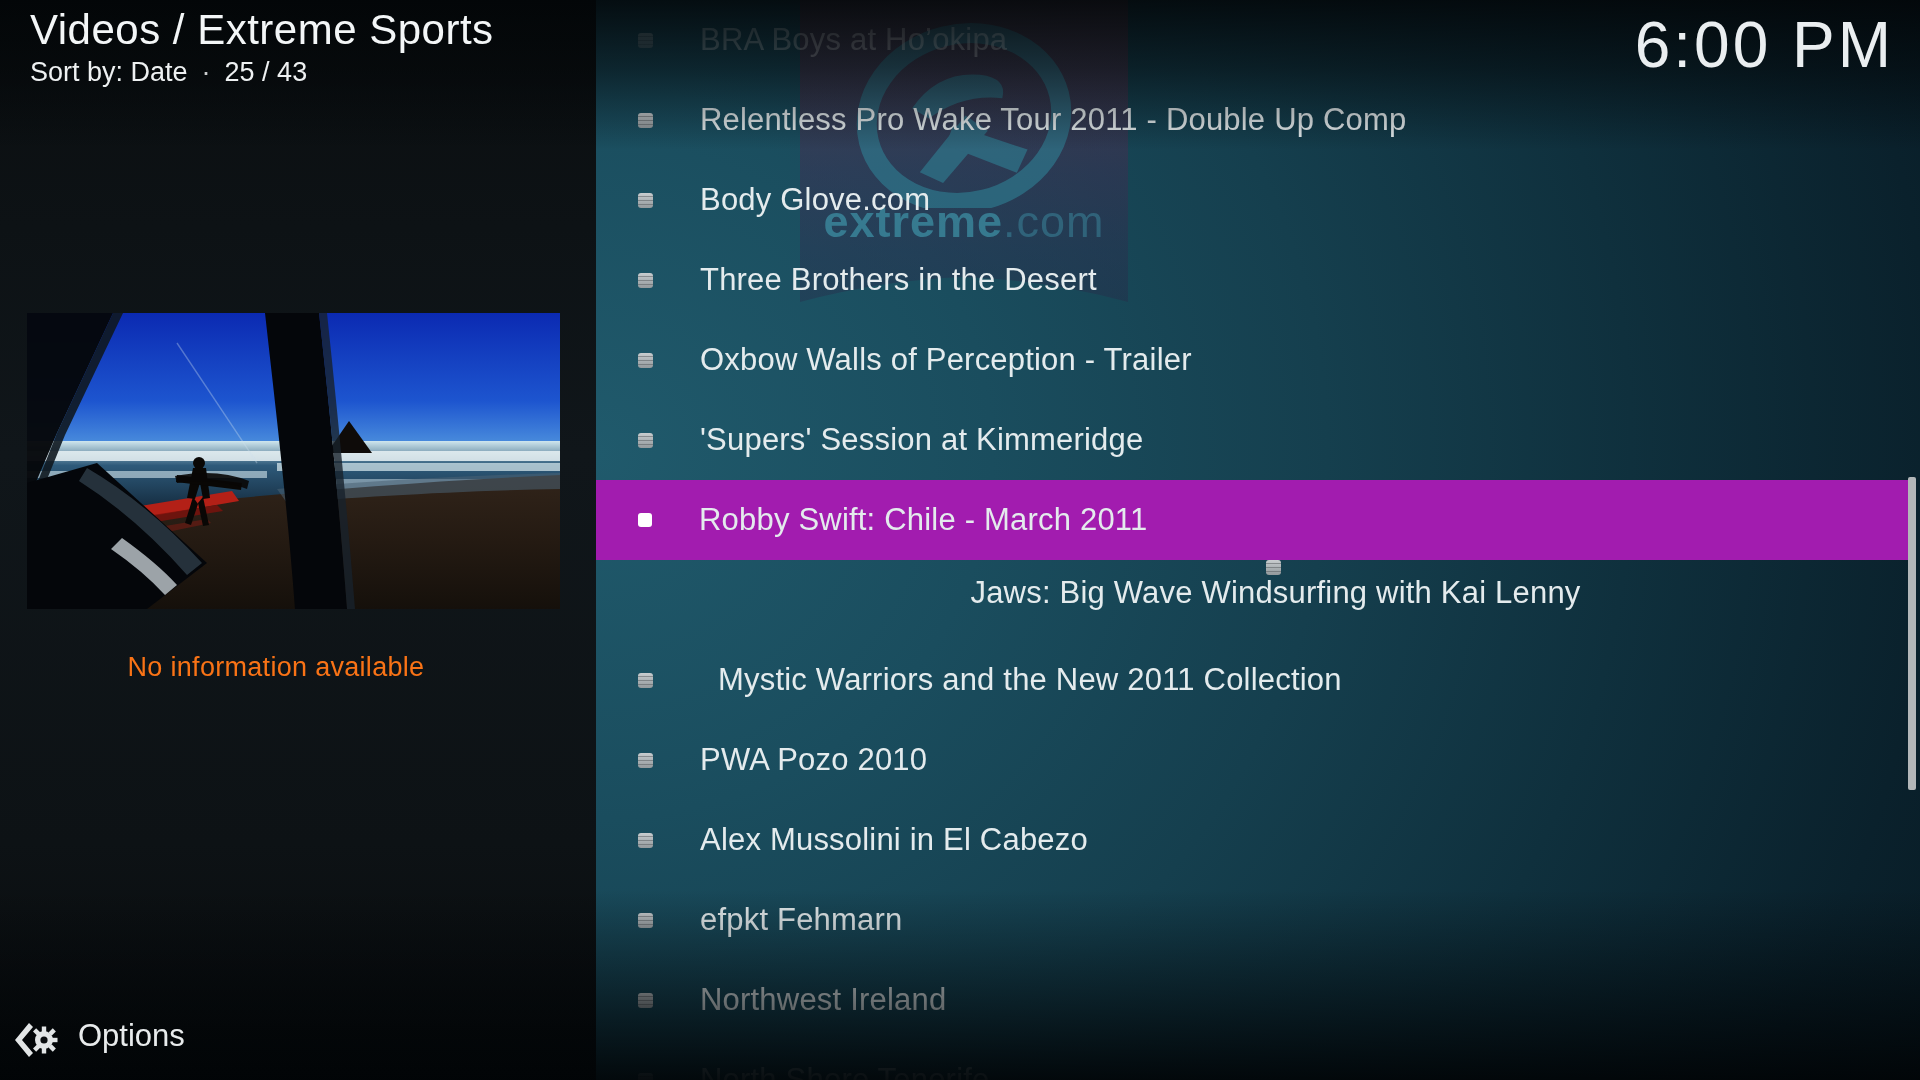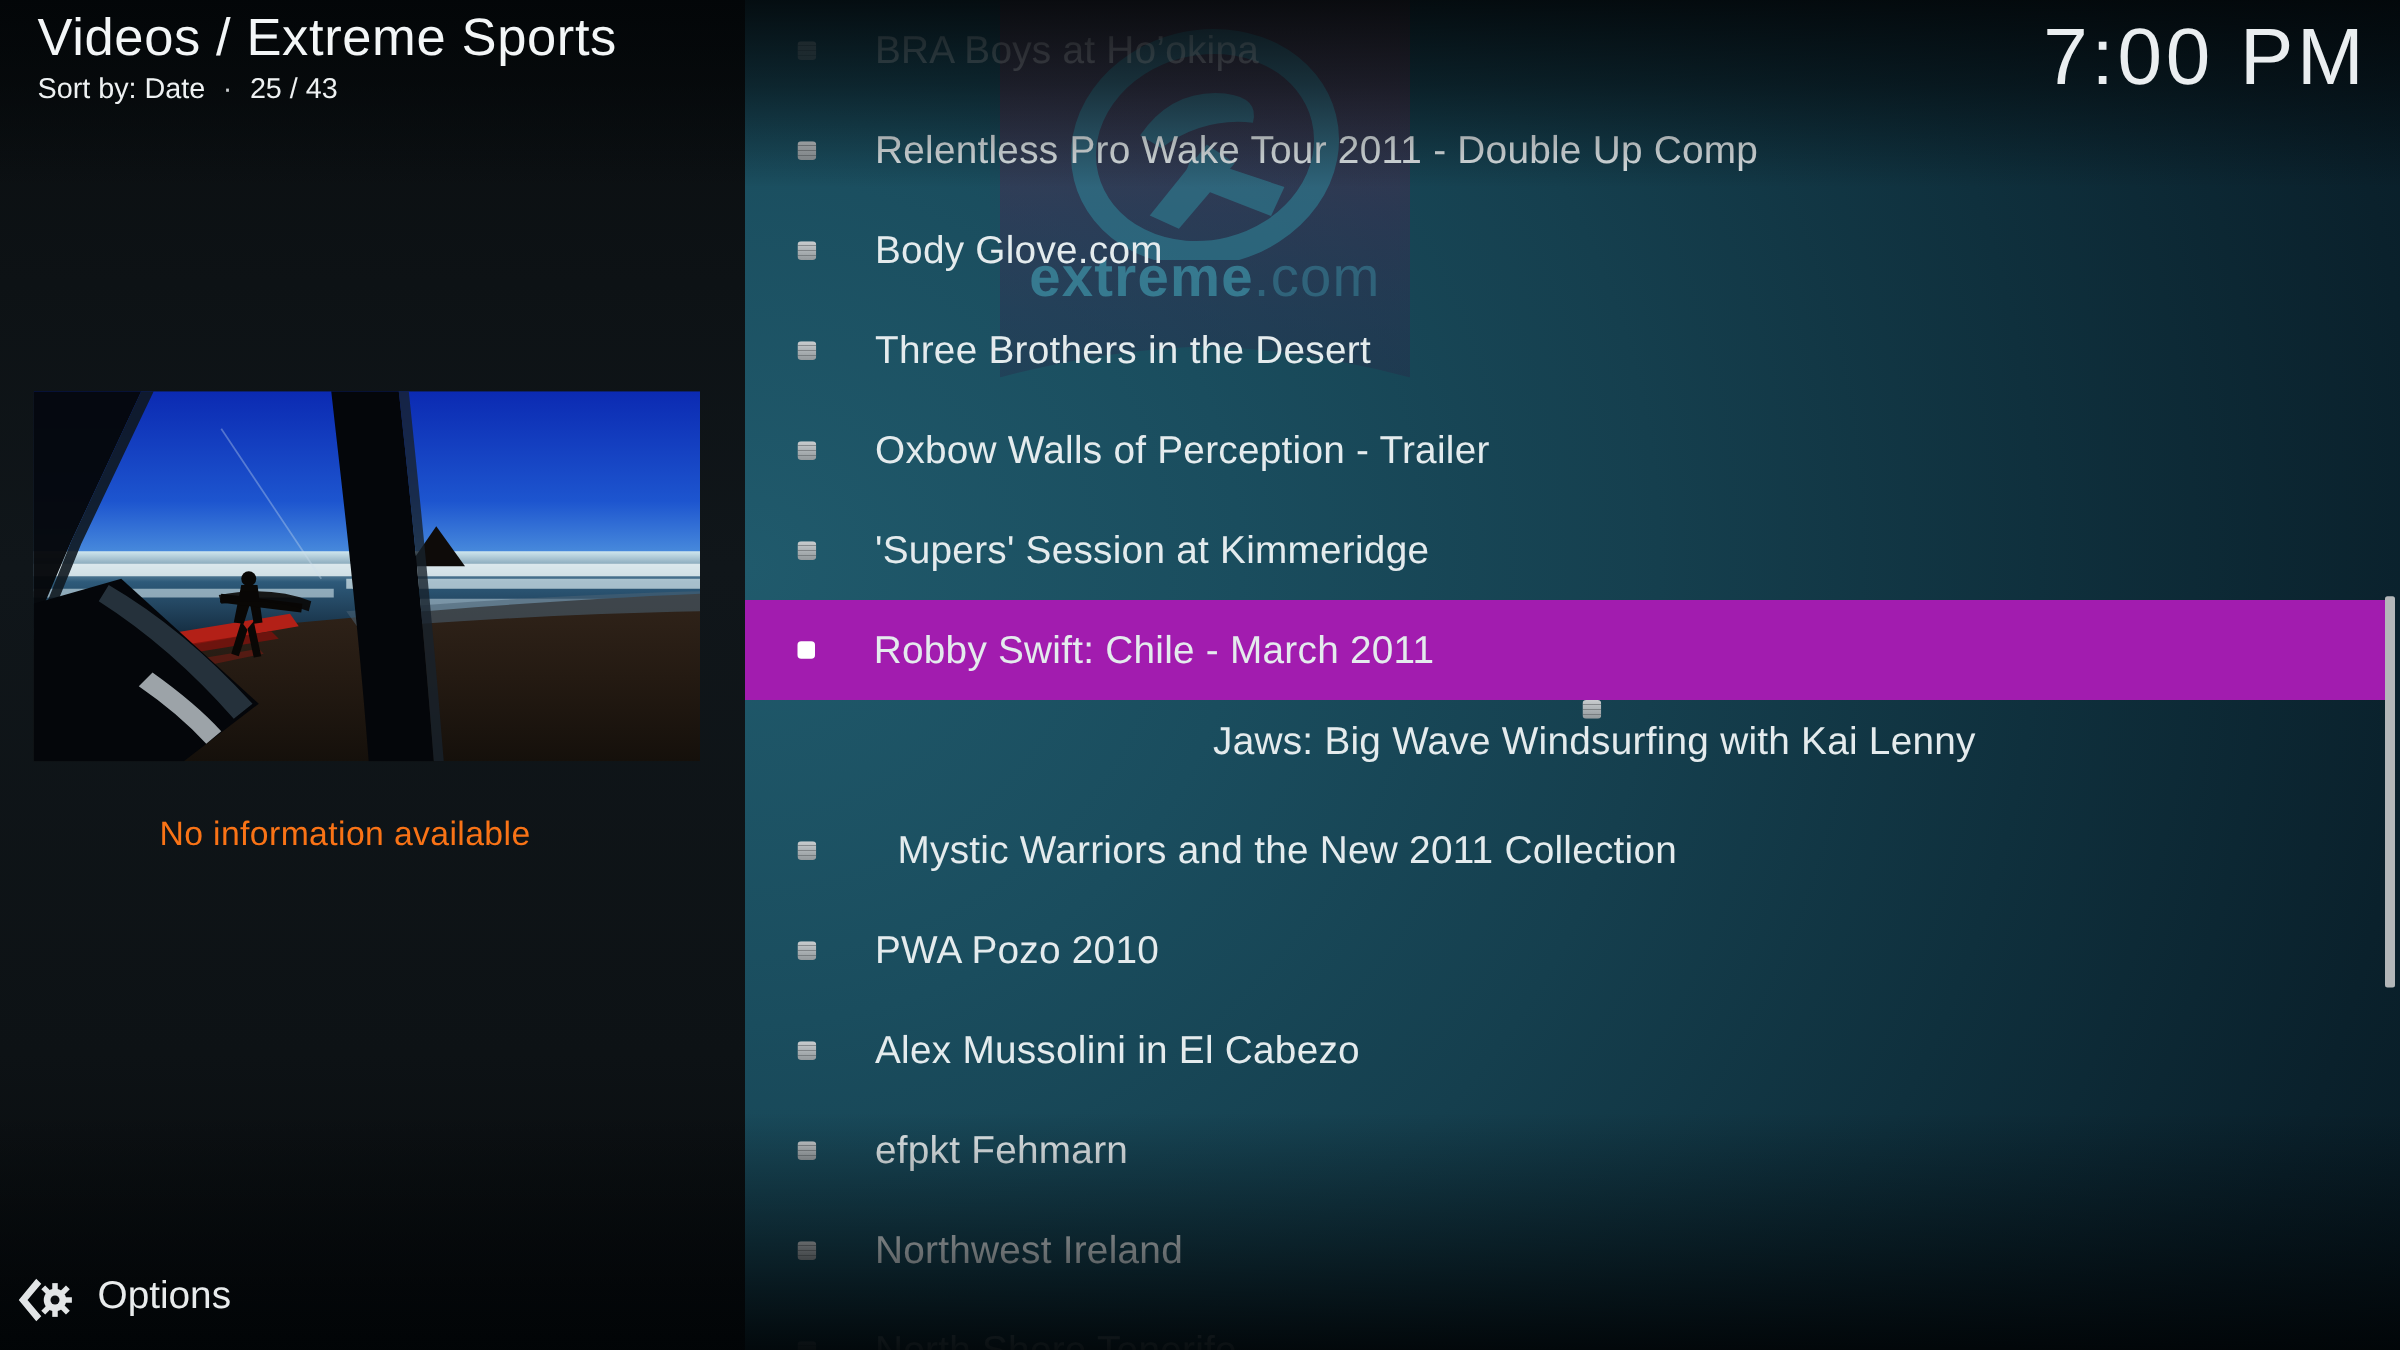--- a/index.html
+++ b/index.html
@@ -40,21 +40,21 @@
     position:absolute;left:0;top:0;width:1920px;height:150px;pointer-events:none;z-index:5;
     background:linear-gradient(180deg,rgba(2,5,7,0.88) 0%,rgba(2,5,7,0.55) 45%,rgba(2,5,7,0) 100%);
   }
   .bottom-fade{
     position:absolute;left:0;bottom:0;width:1920px;height:190px;pointer-events:none;z-index:5;
     background:linear-gradient(0deg,rgba(1,4,6,0.92) 0%,rgba(1,4,6,0.5) 45%,rgba(1,4,6,0) 100%);
   }
   
   .header{position:absolute;left:30px;top:6px;z-index:6;color:#f3f6f7;}
   .title{font-size:42px;font-weight:400;letter-spacing:.5px;line-height:1.15;}
-  .subtitle{margin-top:3px;font-size:23px;font-weight:400;color:#eef1f2;display:flex;gap:14px;align-items:center;}
+  .subtitle{margin-top:3px;font-size:27px;font-weight:400;color:#eef1f2;display:flex;gap:14px;align-items:center;}
   .subtitle .dot{opacity:.85;}
   
   .clock{
     position:absolute;right:26px;top:8px;z-index:6;
     font-size:64px;font-weight:300;letter-spacing:3px;color:#eaeef0;
   }
   
   .thumb{position:absolute;left:27px;top:313px;width:533px;height:296px;z-index:2;}
   .thumb svg{display:block;width:100%;height:100%;}
   
@@ -179,21 +179,21 @@
 
   <div class="header">
     <div class="title">Videos / Extreme Sports</div>
     <div class="subtitle">
       <span>Sort by: Date</span>
       <span class="dot">·</span>
       <span>25 / 43</span>
     </div>
   </div>
 
-  <div class="clock">7:00 PM</div>
+  <div class="clock">6:00 PM</div>
 
   <div class="thumb">
     <svg viewBox="0 0 533 296" preserveAspectRatio="none">
       <defs>
         <linearGradient id="sky" x1="0" y1="0" x2="0" y2="1">
           <stop offset="0" stop-color="#0b2ab2"></stop>
             <stop offset="0.55" stop-color="#1d55cf"></stop>
           <stop offset="0.85" stop-color="#4f93de"></stop>
             <stop offset="1" stop-color="#8fc3ea"></stop>
         </linearGradient>

